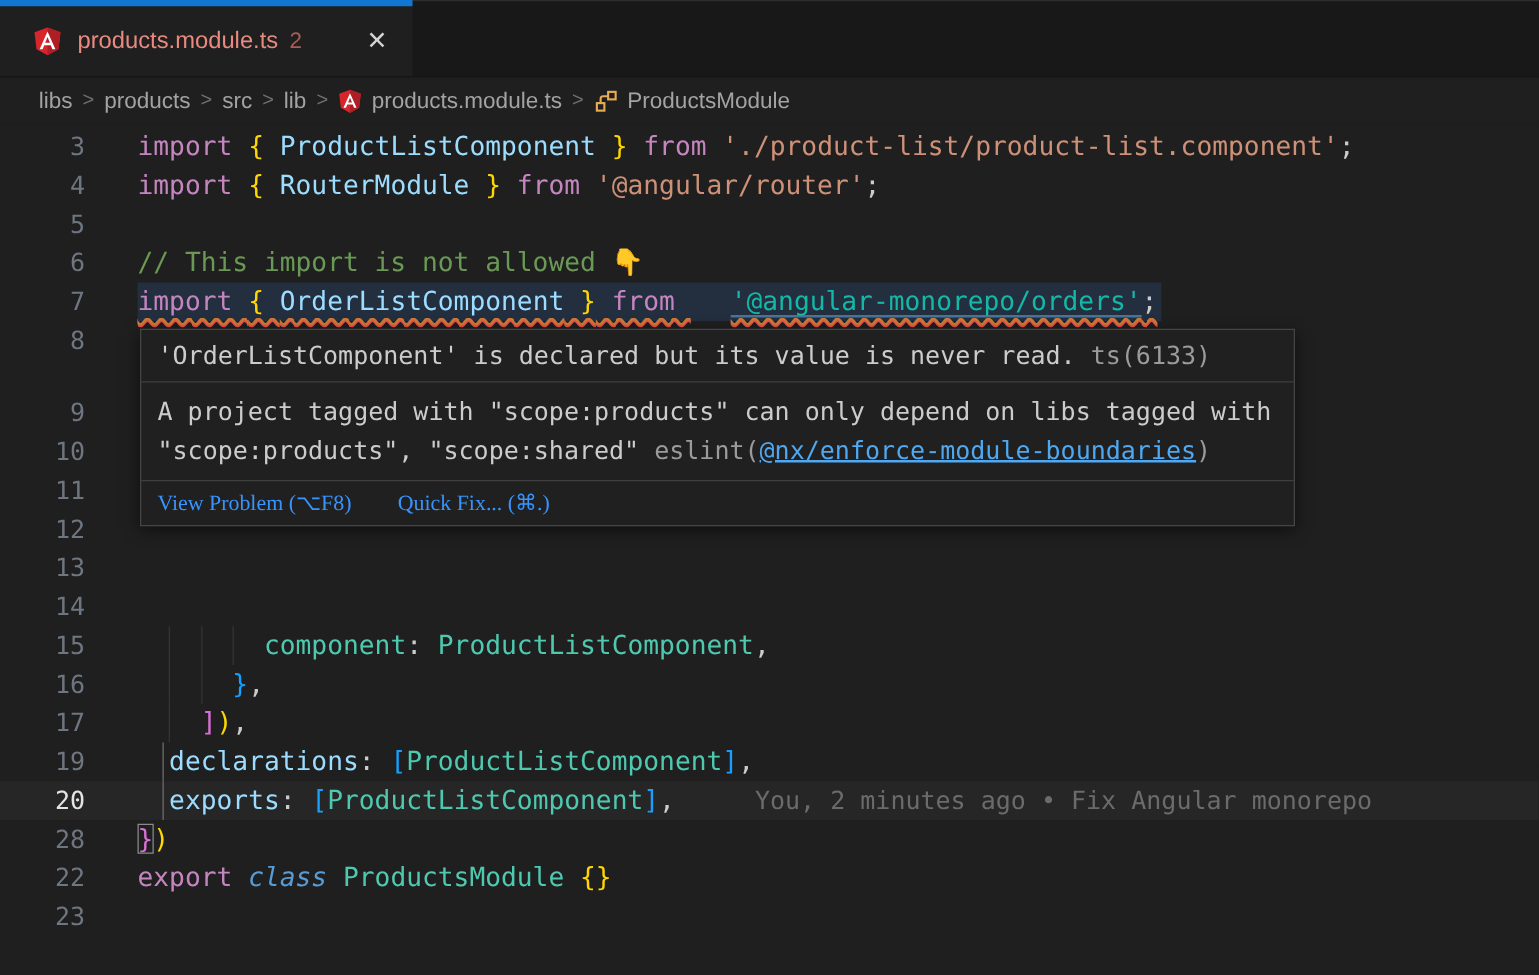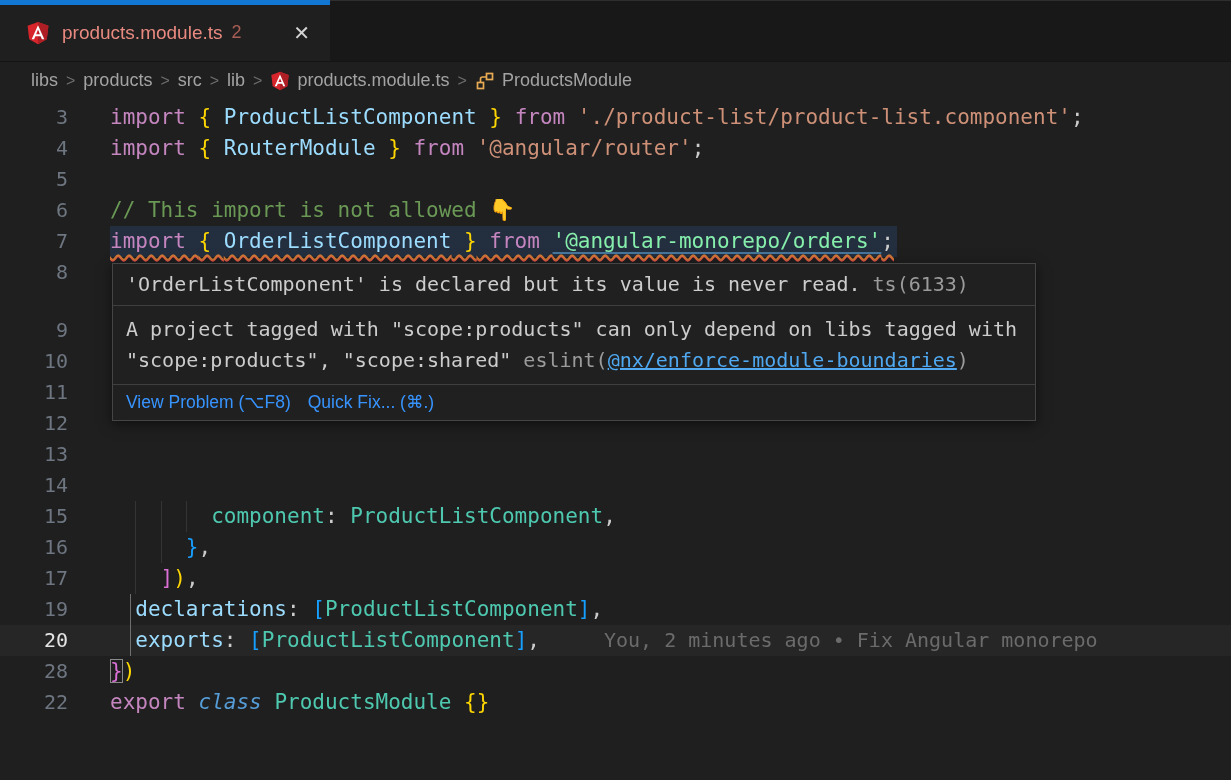--- a/index.html
+++ b/index.html
@@ -46,44 +46,44 @@
   .t-b { color:#569cd6;font-style:italic; }           
   .t-t { color:#4ec9b0; }           
   .t-p { color:#9cdcfe; }           
   .t-s { color:#ce9178; }           
   .t-c { color:#6a9955; }           
   .t-g { color:#ffd700; }           
   .t-m { color:#da70d6; }           
   .t-u { color:#179fff; }           
   .t-w { color:#cccccc; }
   .t-e { color:#f5c84c; }
-  .t-d { color:#86efac; text-decoration:underline solid #46759b 1.5px;
-         text-underline-offset:4px; }
+  .t-d { color:#14b8a6; text-decoration:underline solid #46759b 1.5px;
+         text-underline-offset:4px;margin-left:32px; }
   .boxed { outline:1px solid #8a8a8a; outline-offset:-1px; }
 
   .hl7 { background:#232e3f; display:inline-block; padding-right:3px; }
   .sq1 { text-decoration:underline wavy #f14c4c 2px; text-underline-offset:7px;
          text-decoration-skip-ink:none; }
   .sq2 { text-decoration:underline wavy #d07a35 1.5px; text-underline-offset:6px;
          text-decoration-skip-ink:none; }
 
   
   .hover-popup { position:absolute; left:112px; top:164px; width:924px;
                  background:#202020; border:1px solid #454545; z-index:5;
                  box-shadow:0 3px 12px rgba(0,0,0,0.55);
                  font-family:"DejaVu Sans Mono","Liberation Mono",monospace;
                  font-size:20px; color:#cccccc; }
   .h-row { padding:5px 13px; line-height:31px; border-bottom:1px solid #3f3f3f; }
   .h-row.multi { padding:8px 13px; }
   .h-dim { color:#9b9b9b; }
   .h-link { color:#4fa8f0; text-decoration:underline; cursor:pointer; }
   .h-kw { color:#569cd6; }
   .h-str { color:#ce9178; }
-  .h-actions { padding:4px 13px; display:flex; gap:17px; line-height:27px;
-               font-family:Liberation Sans, sans-serif; font-size:17.5px; }
+  .h-actions { padding:4px 13px; display:flex; gap:37px; line-height:27px;
+               font-family:Liberation Serif, serif; font-size:17.5px; }
   .h-action { color:#3794ff; cursor:pointer; }
 </style>
 </head>
 <body>
 
 <div class="tabstrip">
   <div class="tab">
     <svg class="tab-icon" viewBox="0 0 24 24">
       <path fill="#d6252b" d="M12 1 L22.4 4.7 L20.8 18.3 L12 23.2 L3.2 18.3 L1.6 4.7 Z"></path>
       <path fill="#ad1f24" d="M12 1 V23.2 L20.8 18.3 L22.4 4.7 Z"></path>
@@ -146,20 +146,21 @@
       <div class="row"><span class="gutter">12</span><span class="code"></span></div>
       <div class="row"><span class="gutter">13</span><span class="code"></span></div>
       <div class="row"><span class="gutter">14</span><span class="code"></span></div>
       <div class="row"><div class="guide" style="left: calc(2ch + 110px);"></div><div class="guide" style="left: calc(4ch + 110px);"></div><div class="guide" style="left: calc(6ch + 110px);"></div><span class="gutter">15</span><span class="code"><span class="t-w">        </span><span class="t-t">component</span><span class="t-w">: </span><span class="t-t">ProductListComponent</span><span class="t-w">,</span></span></div>
       <div class="row"><div class="guide" style="left: calc(2ch + 110px);"></div><div class="guide" style="left: calc(4ch + 110px);"></div><span class="gutter">16</span><span class="code"><span class="t-w">      </span><span class="t-u">}</span><span class="t-w">,</span></span></div>
       <div class="row"><div class="guide" style="left: calc(2ch + 110px);"></div><span class="gutter">17</span><span class="code"><span class="t-w">    </span><span class="t-m">]</span><span class="t-g">)</span><span class="t-w">,</span></span></div>
       <div class="row"><div class="guide bright" style="left: 130px;"></div><span class="gutter">19</span><span class="code"><span class="t-w">  </span><span class="t-p">declarations</span><span class="t-w">: </span><span class="t-u">[</span><span class="t-t">ProductListComponent</span><span class="t-u">]</span><span class="t-w">,</span></span></div>
       <div class="row active-row"><div class="guide bright" style="left: 130px;"></div><span class="gutter active">20</span><span class="code"><span class="t-w">  </span><span class="t-p">exports</span><span class="t-w">: </span><span class="t-u">[</span><span class="t-t">ProductListComponent</span><span class="t-u">]</span><span class="t-w">,</span></span><span class="blame">You, 2 minutes ago • Fix Angular monorepo</span></div>
       <div class="row"><span class="gutter">28</span><span class="code"><span class="t-m boxed">}</span><span class="t-g">)</span></span></div>
       <div class="row"><span class="gutter">22</span><span class="code"><span class="t-k">export </span><span class="t-b">class </span><span class="t-t">ProductsModule </span><span class="t-g">{}</span></span></div>
+      <div class="row"><span class="gutter">23</span><span class="code"></span></div>
     </div>
 
   <div class="hover-popup">
     <div class="h-row">
       <span>'OrderListComponent' is declared but its value is never read.</span><span class="h-dim"> ts(6133)</span>
     </div>
     <div class="h-row multi">
       <div>A project tagged with "scope:products" can only depend on libs tagged with</div>
       <div>
         <span>"scope:products", "scope:shared" </span><span class="h-dim">eslint(</span><span class="h-link">@nx/enforce-module-boundaries</span><span class="h-dim">)</span>

